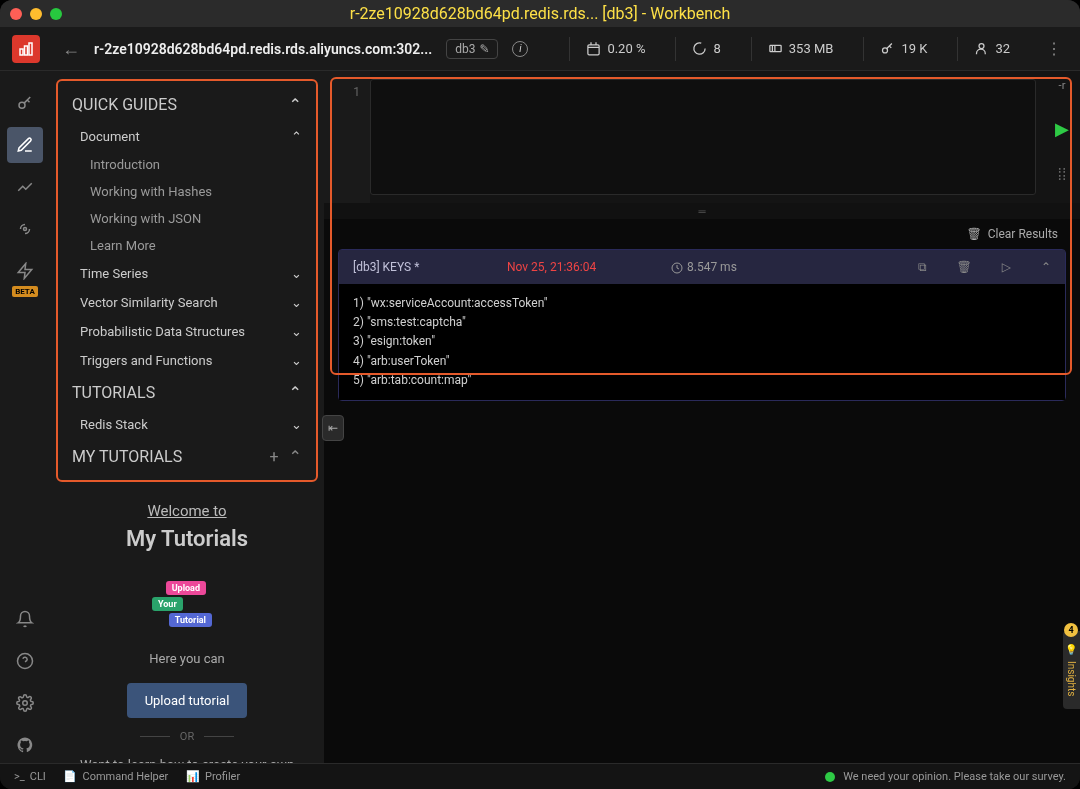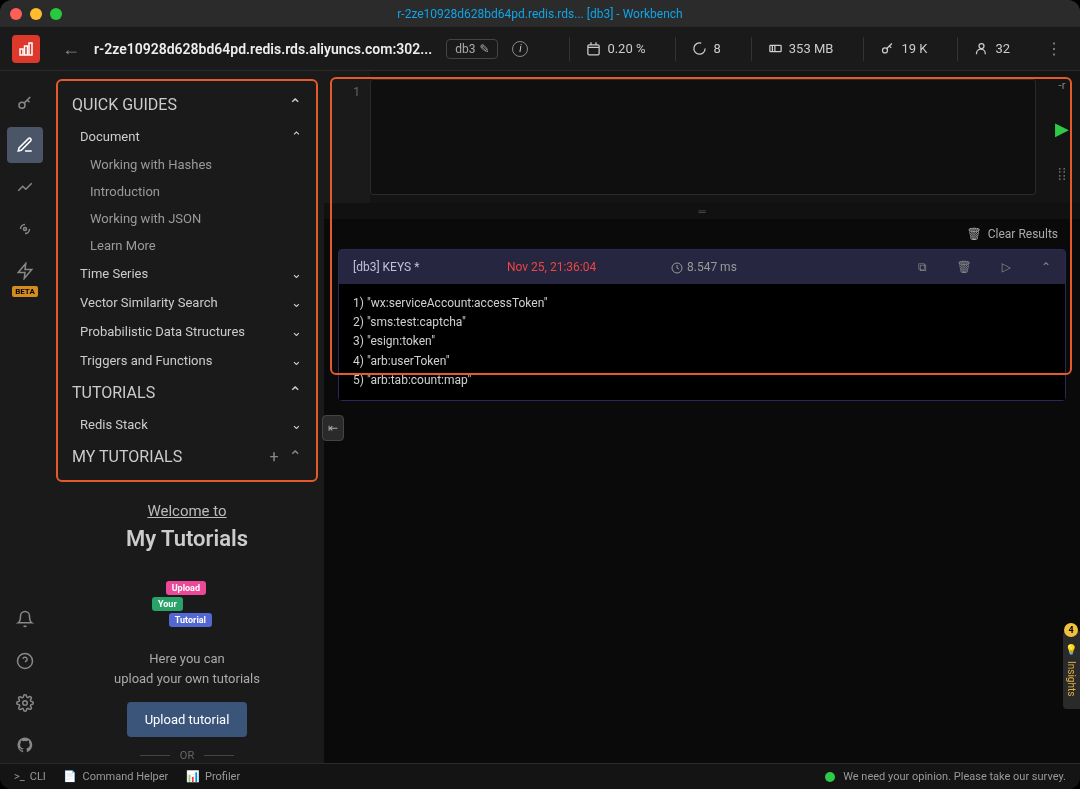--- a/index.html
+++ b/index.html
@@ -2,21 +2,21 @@
 <html><head>
 <meta charset="utf-8">
 <style>
 * { margin:0; padding:0; box-sizing:border-box; font-family:-apple-system,BlinkMacSystemFont,"Segoe UI",Roboto,sans-serif; }
 body { background:#000; color:#d0d0d0; width:1080px; height:789px; overflow:hidden; }
 .window { width:100%; height:100%; background:#1a1a1a; border-radius:12px; overflow:hidden; display:flex; flex-direction:column; }
 .titlebar { height:27px; background:#2b2b2b; display:flex; align-items:center; padding:0 10px; position:relative; }
 .traffic { display:flex; gap:8px; }
 .dot { width:12px; height:12px; border-radius:50%; }
 .dot.r { background:#ff5f56; } .dot.y { background:#ffbd2e; } .dot.g { background:#27c93f; }
-.title-text { position:absolute; left:50%; transform:translateX(-50%); font-size:12px; color:#0ea5e9; }
+.title-text { position:absolute; left:50%; transform:translateX(-50%); font-size:16px; color:#fde047; }
 .topbar { height:44px; background:#1a1a1a; border-bottom:1px solid #2a2a2a; display:flex; align-items:center; padding:0 12px; gap:14px; }
 .logo { width:28px; height:28px; background:#dc382c; border-radius:4px; display:flex; align-items:center; justify-content:center; margin-right:8px; }
 .logo svg { width:18px; height:18px; }
 .back-arrow { color:#888; font-size:18px; cursor:pointer; }
 .host { font-size:14px; font-weight:600; color:#eee; flex-shrink:1; white-space:nowrap; overflow:hidden; text-overflow:ellipsis; max-width:340px; }
 .db-pill { display:flex; align-items:center; gap:4px; font-size:12px; color:#aaa; border:1px solid #444; border-radius:4px; padding:2px 8px; }
 .spacer-flex { flex:1; }
 .stat { display:flex; align-items:center; gap:6px; font-size:13px; color:#ccc; padding:0 16px; border-left:1px solid #333; height:24px; }
 .stat:first-of-type { border-left:none; }
 .stat svg { width:15px; height:15px; }
@@ -196,22 +196,22 @@
   <div class="sidebar">
     <div class="panel-highlight">
       <div class="section-header">
         <span>QUICK GUIDES</span>
         <span>⌃</span>
       </div>
       <div class="tree-item">
         <span>Document</span>
         <span>⌃</span>
       </div>
+      <div class="tree-sub">Introduction</div>
       <div class="tree-sub">Working with Hashes</div>
-      <div class="tree-sub">Introduction</div>
       <div class="tree-sub">Working with JSON</div>
       <div class="tree-sub">Learn More</div>
       <div class="tree-item">
             <span>Time Series</span>
             <span>⌄</span>
           </div>
       <div class="tree-item">
             <span>Vector Similarity Search</span>
             <span>⌄</span>
           </div>
@@ -241,21 +241,20 @@
     </div>
     <div class="welcome">
       <h3>Welcome to</h3>
       <h2>My Tutorials</h2>
       <div class="welcome-illus">
         <span class="illus-badge" style="background:#ec4899;top:0;right:16px;">Upload</span>
         <span class="illus-badge" style="background:#2aa36b;top:16px;left:0;">Your</span>
         <span class="illus-badge" style="background:#5468d4;bottom:0;right:10px;">Tutorial</span>
       </div>
       <p>Here you can</p>
-      <p>upload your own tutorials</p>
       <button class="upload-btn">Upload tutorial</button>
       <div class="or-div">
             <span>OR</span>
           </div>
       <p class="want-text">Want to learn how to create your own tutorials?</p>
     </div>
   </div>
 
   <div class="main">
     <div class="main-highlight"></div>

